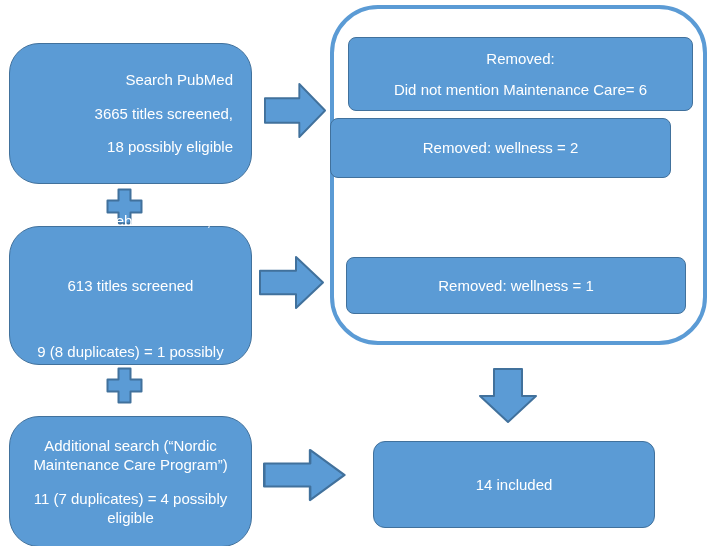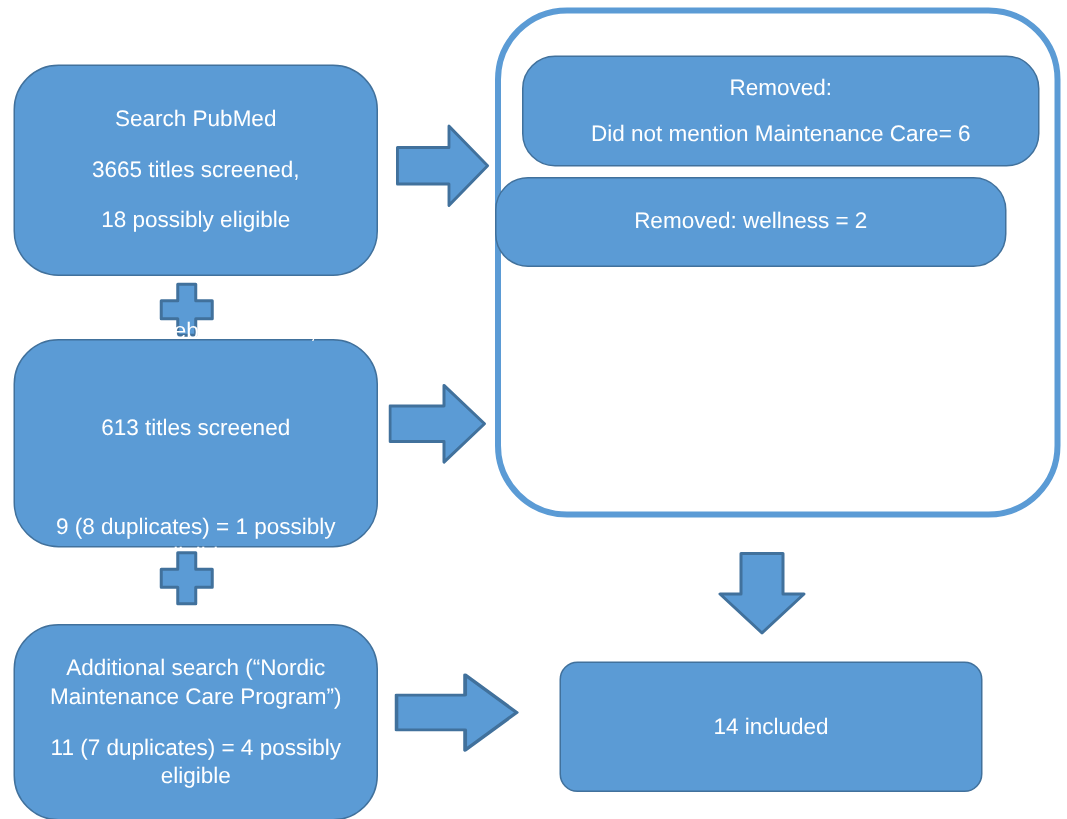--- a/index.html
+++ b/index.html
@@ -25,36 +25,36 @@
     font-size: 15px;
     line-height: 1.3;
   }
   .box .line { margin: 7px 0; }
   .src {
     left: 9px;
     width: 243px;
     border-radius: 30px;
     padding: 0 18px;
   }
-  #box-pubmed     { top: 43px;  height: 141px; }
+  #box-pubmed     { top: 43px;  height: 141px; align-items: flex-end; }
   #box-wos        { top: 226px; height: 139px; gap: 32px; }
   #box-additional { top: 416px; height: 131px; }
 
   #removed-container {
     position: absolute;
     box-sizing: border-box;
     left: 330px;
     top: 5px;
     width: 377px;
     height: 340px;
     background: #ffffff;
     border: 4px solid #5b9bd5;
     border-radius: 48px;
   }
-  .removed-box { border-radius: 22px; padding: 0 14px; }
+  .removed-box { border-radius: 8px; padding: 0 14px; }
   .removed-box .line { margin: 6px 0; }
   #box-removed-1 { left: 348px; top: 37px;  width: 345px; height: 74px; }
   #box-removed-2 { left: 330px; top: 118px; width: 341px; height: 60px; }
   #box-removed-3 { left: 346px; top: 257px; width: 340px; height: 57px; }
 
   #box-included {
     left: 373px;
     top: 441px;
     width: 282px;
     height: 87px;
@@ -124,20 +124,23 @@
 
   <div class="box removed-box" id="box-removed-1">
     <div class="line">Removed:</div>
     <div class="line">Did not mention Maintenance Care= 6</div>
   </div>
 
   <div class="box removed-box" id="box-removed-2">
     <div class="line">Removed: wellness = 2</div>
   </div>
 
+  <div class="box removed-box" id="box-removed-3">
+    <div class="line">Removed: wellness = 1</div>
+  </div>
 
   <div class="shape" id="arrow-down-1">
     <svg viewBox="0 0 60 56" preserveAspectRatio="none" aria-hidden="true">
       <polygon points="16,1 44,1 44,28 58,28 30,54 2,28 16,28" fill="#5b9bd5" stroke="#41719c" stroke-width="2" stroke-linejoin="round"></polygon>
     </svg>
   </div>
 
   <div class="box" id="box-included">
     <div class="line">14 included</div>
   </div>

